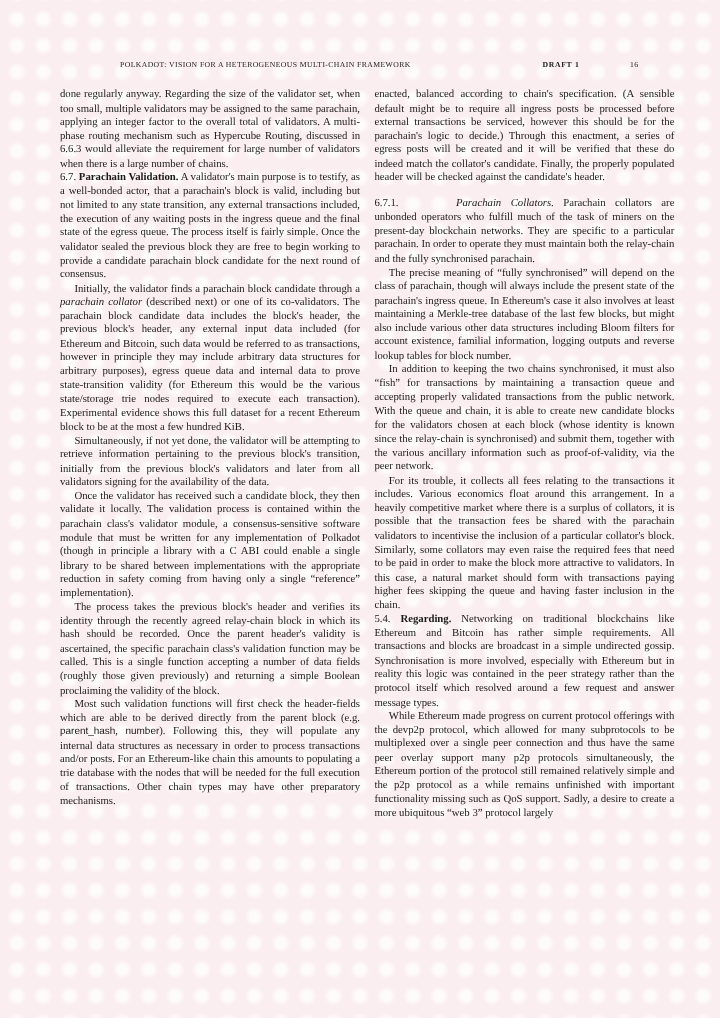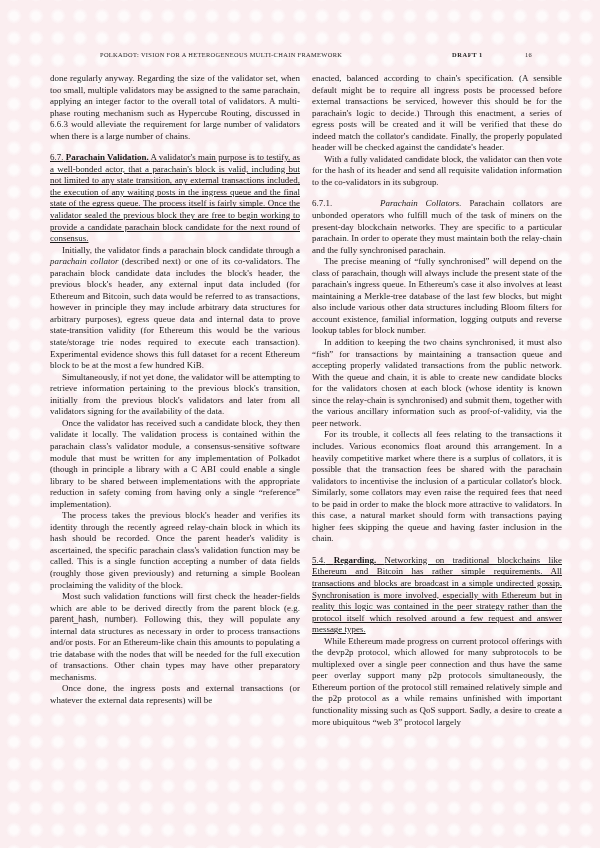--- a/index.html
+++ b/index.html
@@ -22,21 +22,21 @@
   .header .pageno { position:absolute; left:525px; top:0; }
   .col {
     position:absolute; top:73px; width:250px;
     font-size:8.95px; line-height:11.55px; text-align:justify;
     hyphens:manual;
   }
   .col.left { left:50px; }
   .col.right { left:312px; }
   .col p { margin:0; text-indent:12px; }
   .col p.noindent { text-indent:0; }
-  .col p.section { margin-top:10px; text-indent:0;text-decoration:underline; }
+  .col p.section { text-indent:0; }
   .col p.subsection { margin-top:10px; text-indent:0; }
   .sec-num { }
   .sec-title { font-weight:bold; }
   .sub-title { font-style:italic;margin-left:40px; }
   .em { font-style:italic; }
   .code { font-family:Liberation Sans, sans-serif; font-size:8.3px; }
 </style>
 </head>
 <body>
 
@@ -51,26 +51,24 @@
   <p class="section">
     <span class="sec-num">6.7.</span>
     <span class="sec-title">Parachain Validation.</span>
     <span>A validator's main purpose is to testify, as a well-bonded actor, that a parachain's block is valid, including but not limited to any state transition, any external transactions included, the execution of any waiting posts in the ingress queue and the final state of the egress queue. The process itself is fairly simple. Once the validator sealed the previous block they are free to begin working to provide a candidate parachain block candidate for the next round of consensus.</span>
   </p>
   <p><span>Initially, the validator finds a parachain block candidate through a </span><span class="em">parachain collator</span><span> (described next) or one of its co-validators. The parachain block candidate data includes the block's header, the previous block's header, any external input data included (for Ethereum and Bitcoin, such data would be referred to as transactions, however in principle they may include arbitrary data structures for arbitrary purposes), egress queue data and internal data to prove state-transition validity (for Ethereum this would be the various state/storage trie nodes required to execute each transaction). Experimental evidence shows this full dataset for a recent Ethereum block to be at the most a few hundred KiB.</span></p>
   <p>Simultaneously, if not yet done, the validator will be attempting to retrieve information pertaining to the previous block's transition, initially from the previous block's validators and later from all validators signing for the availability of the data.</p>
   <p>Once the validator has received such a candidate block, they then validate it locally. The validation process is contained within the parachain class's validator module, a consensus-sensitive software module that must be written for any implementation of Polkadot (though in principle a library with a C ABI could enable a single library to be shared between implementations with the appropriate reduction in safety coming from having only a single “reference” implementation).</p>
   <p>The process takes the previous block's header and verifies its identity through the recently agreed relay-chain block in which its hash should be recorded. Once the parent header's validity is ascertained, the specific parachain class's validation function may be called. This is a single function accepting a number of data fields (roughly those given previously) and returning a simple Boolean proclaiming the validity of the block.</p>
   <p><span>Most such validation functions will first check the header-fields which are able to be derived directly from the parent block (e.g. </span><span class="code">parent_hash</span><span>, </span><span class="code">number</span><span>). Following this, they will populate any internal data structures as necessary in order to process transactions and/or posts. For an Ethereum-like chain this amounts to populating a trie database with the nodes that will be needed for the full execution of transactions. Other chain types may have other preparatory mechanisms.</span></p>
-  <p>Once done, the ingress posts and external transactions (or whatever the external data represents) will be</p>
 </div>
 
 <div class="col right">
   <p class="noindent">enacted, balanced according to chain's specification. (A sensible default might be to require all ingress posts be processed before external transactions be serviced, however this should be for the parachain's logic to decide.) Through this enactment, a series of egress posts will be created and it will be verified that these do indeed match the collator's candidate. Finally, the properly populated header will be checked against the candidate's header.</p>
-  <p>With a fully validated candidate block, the validator can then vote for the hash of its header and send all requisite validation information to the co-validators in its subgroup.</p>
   <p class="subsection">
     <span>6.7.1.</span>
     <span class="sub-title">Parachain Collators.</span>
     <span>Parachain collators are unbonded operators who fulfill much of the task of miners on the present-day blockchain networks. They are specific to a particular parachain. In order to operate they must maintain both the relay-chain and the fully synchronised parachain.</span>
   </p>
   <p>The precise meaning of “fully synchronised” will depend on the class of parachain, though will always include the present state of the parachain's ingress queue. In Ethereum's case it also involves at least maintaining a Merkle-tree database of the last few blocks, but might also include various other data structures including Bloom filters for account existence, familial information, logging outputs and reverse lookup tables for block number.</p>
   <p>In addition to keeping the two chains synchronised, it must also “fish” for transactions by maintaining a transaction queue and accepting properly validated transactions from the public network. With the queue and chain, it is able to create new candidate blocks for the validators chosen at each block (whose identity is known since the relay-chain is synchronised) and submit them, together with the various ancillary information such as proof-of-validity, via the peer network.</p>
   <p>For its trouble, it collects all fees relating to the transactions it includes. Various economics float around this arrangement. In a heavily competitive market where there is a surplus of collators, it is possible that the transaction fees be shared with the parachain validators to incentivise the inclusion of a particular collator's block. Similarly, some collators may even raise the required fees that need to be paid in order to make the block more attractive to validators. In this case, a natural market should form with transactions paying higher fees skipping the queue and having faster inclusion in the chain.</p>
   <p class="section">
     <span class="sec-num">5.4.</span>

